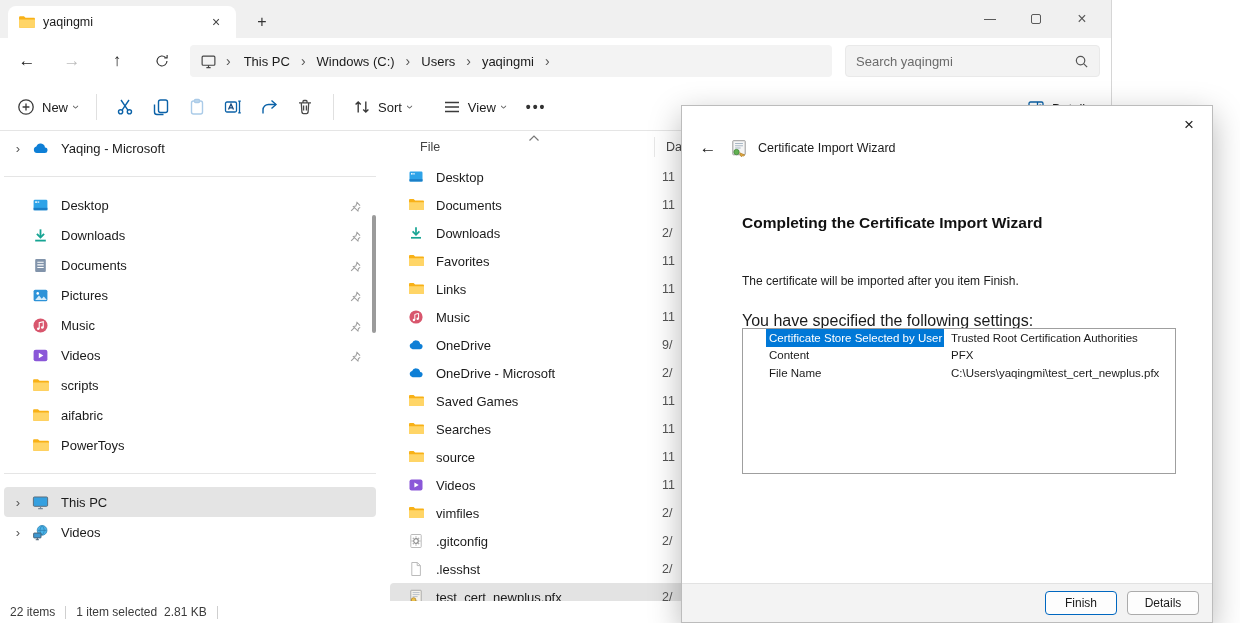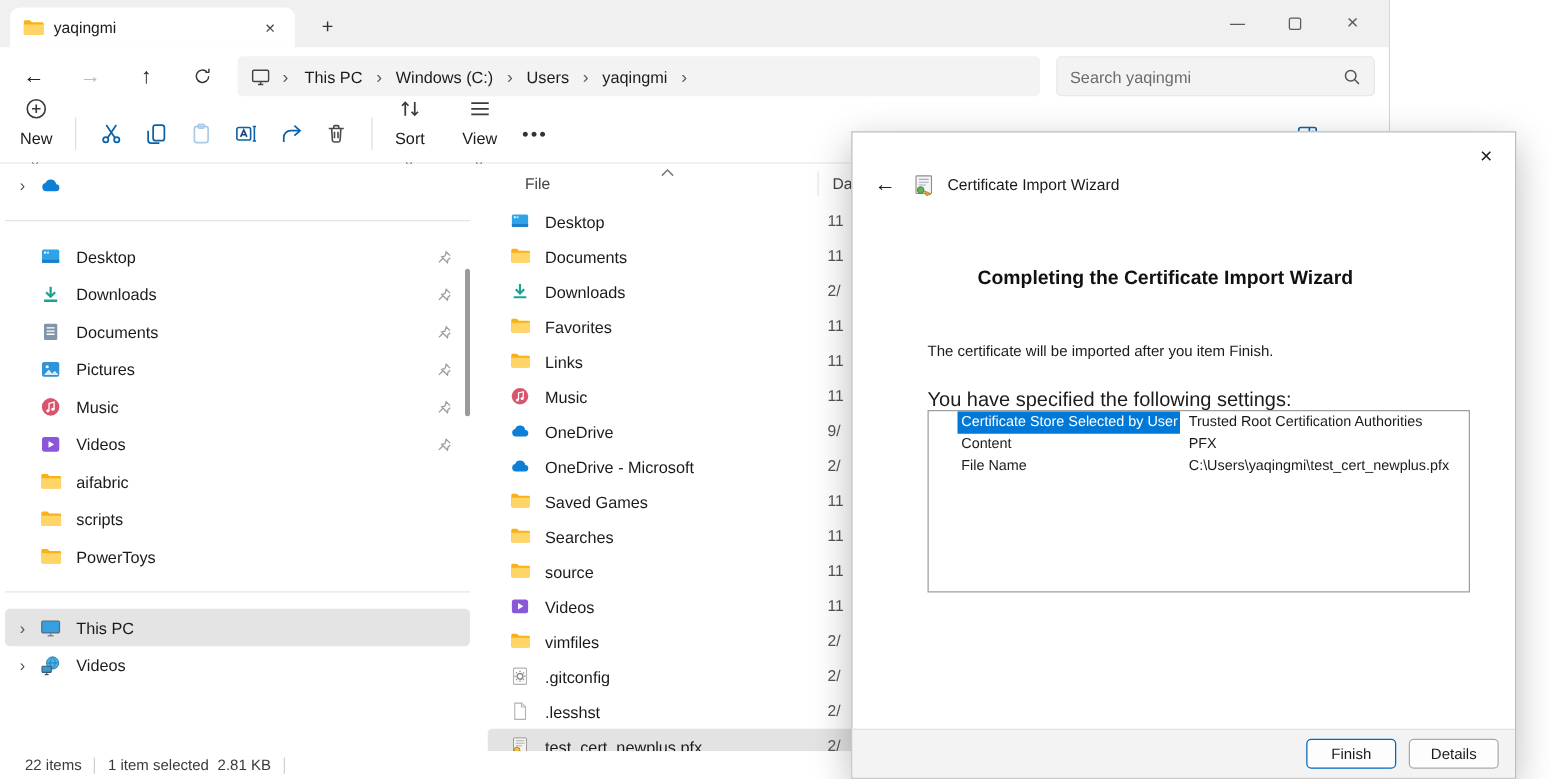--- a/index.html
+++ b/index.html
@@ -39,21 +39,21 @@
   .search-box { position:absolute; left:845px; top:7px; width:255px; height:32px; background:#f3f3f3;
     border:1px solid #e9e9e9; border-radius:4px; display:flex; align-items:center; padding:0 10px; }
   .search-box input { flex:1; border:none; outline:none; background:transparent; font-size:13px;
     color:#333; font-family:inherit; }
   .search-box input::placeholder { color:#6b6b6b; }
   .search-icon { width:15px; height:15px; }
 
   
   .toolbar { position:absolute; left:0; top:84px; width:100%; height:47px; background:#fff;
     border-bottom:1px solid #e5e5e5; display:flex; align-items:center; }
-  .tb-btn { display:flex; align-items:center; gap:6px; padding:6px 8px; border-radius:4px; font-size:13px;flex-direction:column; }
+  .tb-btn { display:flex; align-items:center; gap:6px; padding:6px 8px; border-radius:4px; font-size:13px; }
   .tb-icon { width:20px; height:20px; display:inline-block; }
   .tb-sep { width:1px; height:26px; background:#e0e0e0; margin:0 10px; }
   .chev-down { display:inline-block; transform:rotate(90deg); font-size:12px; color:#666; }
   .tb-ellipsis { letter-spacing:2px; font-weight:bold; color:#333; padding:0 12px; font-size:14px; }
   .tb-details { position:absolute; left:1018px; top:8px; }
 
   
   .content { position:absolute; left:0; top:131px; width:100%; height:470px; background:#fff; }
 
   
@@ -75,33 +75,33 @@
   .fl-coldate { position:absolute; left:276px; }
   .fl-colsep { position:absolute; left:264px; top:6px; width:1px; height:20px; background:#e8e8e8; }
   .fl-row { display:flex; align-items:center; height:28px; border-radius:4px; padding:0 4px; }
   .fl-row.sel { background:#e3e3e3; }
   .fl-icon { width:16px; height:16px; margin:0 12px 0 14px; flex:0 0 auto; }
   .fl-name { font-size:13px; flex:1; white-space:nowrap; overflow:hidden; }
   .fl-date { font-size:12.5px; color:#555; width:26px; flex:0 0 auto; white-space:nowrap; }
 
   
   .statusbar { position:absolute; left:0; top:601px; width:100%; height:22px; background:#fff;
-    display:flex; align-items:center; font-size:12px; color:#3b3b3b; padding-left:20px; }
+    display:flex; align-items:center; font-size:12px; color:#3b3b3b; padding-left:10px; }
   .sb-sep { width:1px; height:13px; background:#cfcfcf; margin:0 10px; }
 
   
   .dialog { position:absolute; left:681px; top:105px; width:532px; height:518px; background:#fff;
     border:1px solid #bcbcbc; box-shadow:0 10px 30px rgba(0,0,0,.28); z-index:10; }
   .dlg-close { position:absolute; right:8px; top:6px; width:30px; height:26px; text-align:center;
     line-height:26px; font-size:17px; color:#222; }
   .dlg-header { position:absolute; left:14px; top:32px; display:flex; align-items:center; gap:10px; }
   .dlg-back { font-size:17px; color:#222; width:24px; text-align:center; }
   .dlg-appicon { width:18px; height:18px; }
   .dlg-apptitle { font-size:12.5px; color:#1b1b1b; }
-  .dlg-heading { position:absolute; left:60px; top:108px; font-size:15.5px; font-weight:bold; color:#111;margin-left:40px; }
+  .dlg-heading { position:absolute; left:60px; top:108px; font-size:15.5px; font-weight:bold; color:#111; }
   .dlg-line1 { position:absolute; left:60px; top:168px; font-size:12px; color:#1b1b1b; }
   .dlg-line2 { position:absolute; left:60px; top:206px; font-size:16px; color:#1b1b1b; }
   .dlg-table { position:absolute; left:60px; top:222px; width:434px; height:146px;
     border:1px solid #9f9f9f; background:#fff; overflow:hidden; }
   .st-row { display:flex; height:17.5px; align-items:center; font-size:11.5px;margin-left:23px; }
   .st-key { width:178px; flex:0 0 auto; padding:0 3px; height:100%; display:flex; align-items:center; white-space:nowrap; }
   .st-key.sel { background:#0078d7; color:#fff; }
   .st-val { padding-left:7px; white-space:nowrap; }
   .dlg-footer { position:absolute; left:0; bottom:0; width:100%; height:39px; background:#f3f3f3;
     border-top:1px solid #e2e2e2; display:flex; align-items:center; justify-content:flex-end;
@@ -244,20 +244,21 @@
     </div>
   </div>
 
   <div class="content">
     <div class="sidebar" id="sidebar">
         <div class="side-row">
           <span class="side-chev">›</span>
           <span class="side-icon"><svg viewBox="0 0 16 16">
               <path d="M4.6 12.2a3.1 3.1 0 0 1-.5-6.1 4.2 4.2 0 0 1 8.1.9 2.6 2.6 0 0 1-.4 5.2z" fill="#0e7fd6"></path>
             </svg></span>
+          <span class="side-label">Yaqing - Microsoft</span>
         </div>
         <div class="side-div"></div>
         <div class="side-row">
           <span class="side-chev"></span>
           <span class="side-icon"><svg viewBox="0 0 16 16">
               <rect x="1.5" y="2.5" width="13" height="10" rx="1.2" fill="#2ea3e8"></rect>
               <rect x="1.5" y="10.2" width="13" height="2.3" fill="#1b7ec6"></rect>
               <rect x="3" y="4" width="1.6" height="1.6" fill="#fff" opacity=".9"></rect>
               <rect x="5.2" y="4" width="1.6" height="1.6" fill="#fff" opacity=".7"></rect>
             </svg></span>
@@ -324,29 +325,29 @@
           <span class="side-pin"><svg viewBox="0 0 16 16" fill="none" stroke="#7d7d7d" stroke-width="1.3">
               <path d="M9.2 2.4l4.4 4.4M10 3.2 8.4 7.4l-3 .6 5.6 5.6.6-3L13.8 9M6.4 9.6 2.6 13.4"></path>
             </svg></span>
         </div>
         <div class="side-row">
           <span class="side-chev"></span>
           <span class="side-icon"><svg viewBox="0 0 16 16">
               <path d="M1 3.2c0-.7.5-1.2 1.2-1.2h3.4l1.5 1.6h7.7c.7 0 1.2.5 1.2 1.2v7c0 .7-.5 1.2-1.2 1.2H2.2c-.7 0-1.2-.5-1.2-1.2z" fill="#f8b117"></path>
               <path d="M1 5.2h15v6.6c0 .7-.5 1.2-1.2 1.2H2.2C1.5 13 1 12.5 1 11.8z" fill="#ffd567"></path>
             </svg></span>
-          <span class="side-label">aifabric</span>
+          <span class="side-label">scripts</span>
         </div>
         <div class="side-row">
           <span class="side-chev"></span>
           <span class="side-icon"><svg viewBox="0 0 16 16">
               <path d="M1 3.2c0-.7.5-1.2 1.2-1.2h3.4l1.5 1.6h7.7c.7 0 1.2.5 1.2 1.2v7c0 .7-.5 1.2-1.2 1.2H2.2c-.7 0-1.2-.5-1.2-1.2z" fill="#f8b117"></path>
               <path d="M1 5.2h15v6.6c0 .7-.5 1.2-1.2 1.2H2.2C1.5 13 1 12.5 1 11.8z" fill="#ffd567"></path>
             </svg></span>
-          <span class="side-label">scripts</span>
+          <span class="side-label">aifabric</span>
         </div>
         <div class="side-row">
           <span class="side-chev"></span>
           <span class="side-icon"><svg viewBox="0 0 16 16">
               <path d="M1 3.2c0-.7.5-1.2 1.2-1.2h3.4l1.5 1.6h7.7c.7 0 1.2.5 1.2 1.2v7c0 .7-.5 1.2-1.2 1.2H2.2c-.7 0-1.2-.5-1.2-1.2z" fill="#f8b117"></path>
               <path d="M1 5.2h15v6.6c0 .7-.5 1.2-1.2 1.2H2.2C1.5 13 1 12.5 1 11.8z" fill="#ffd567"></path>
             </svg></span>
           <span class="side-label">PowerToys</span>
         </div>
         <div class="side-div"></div>

